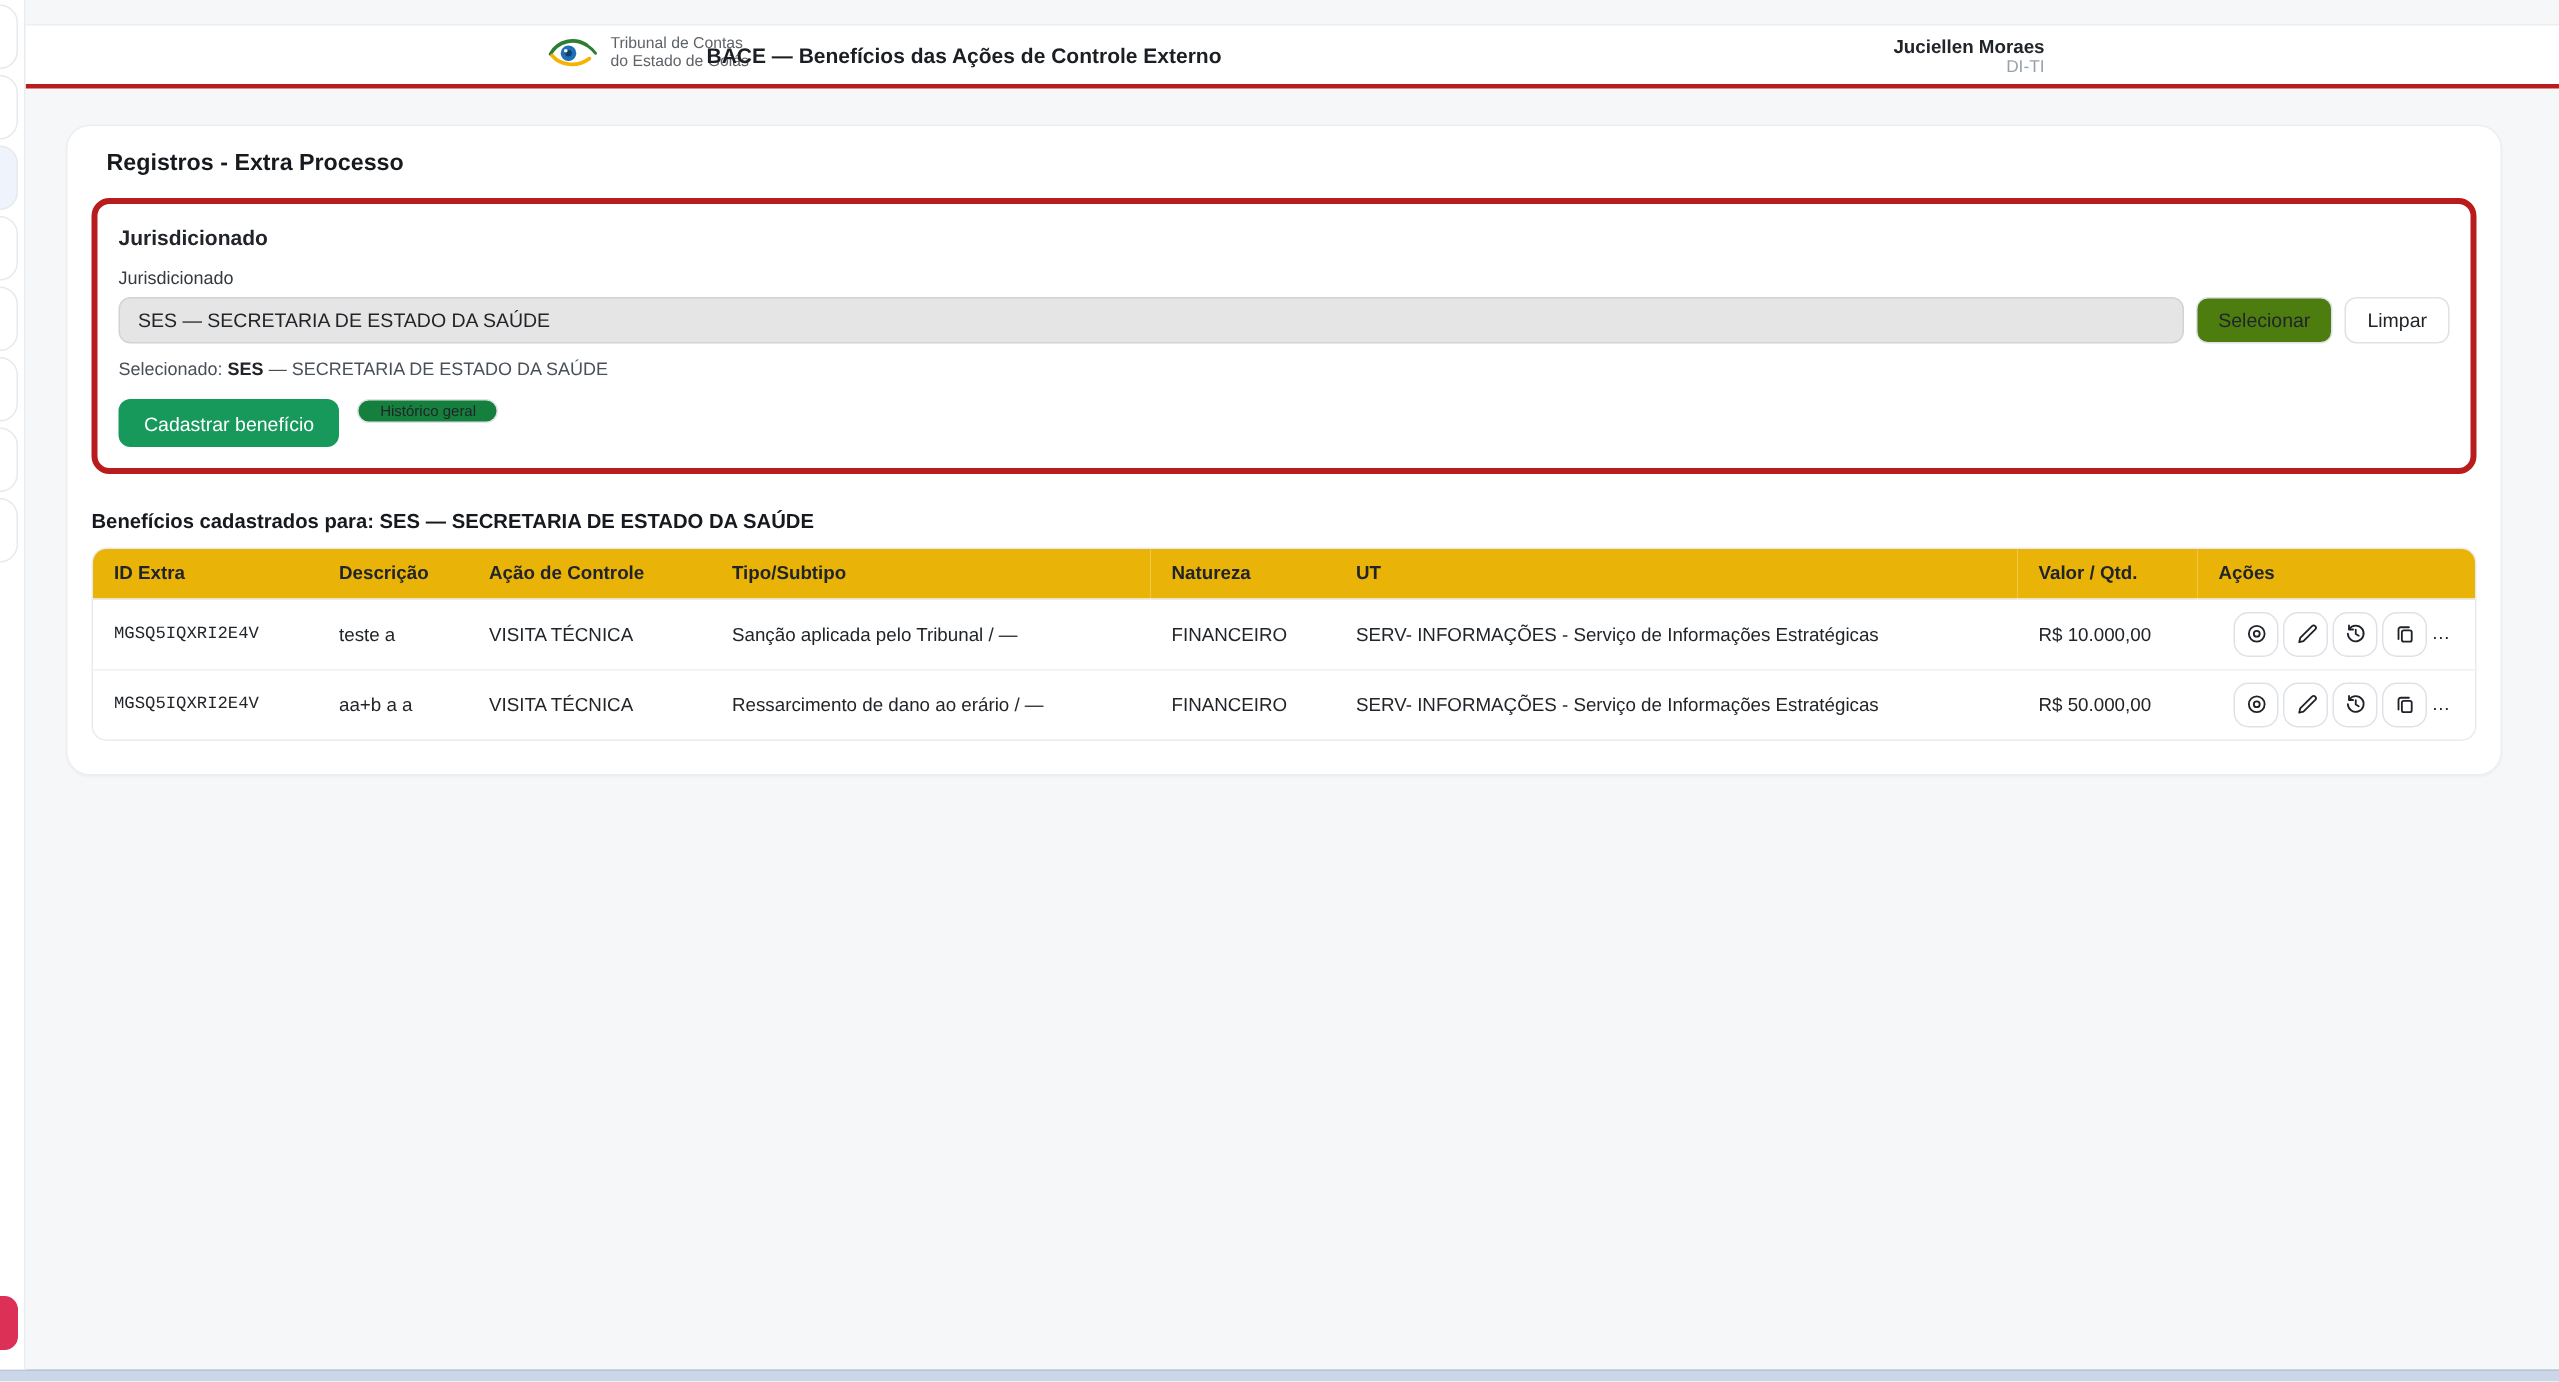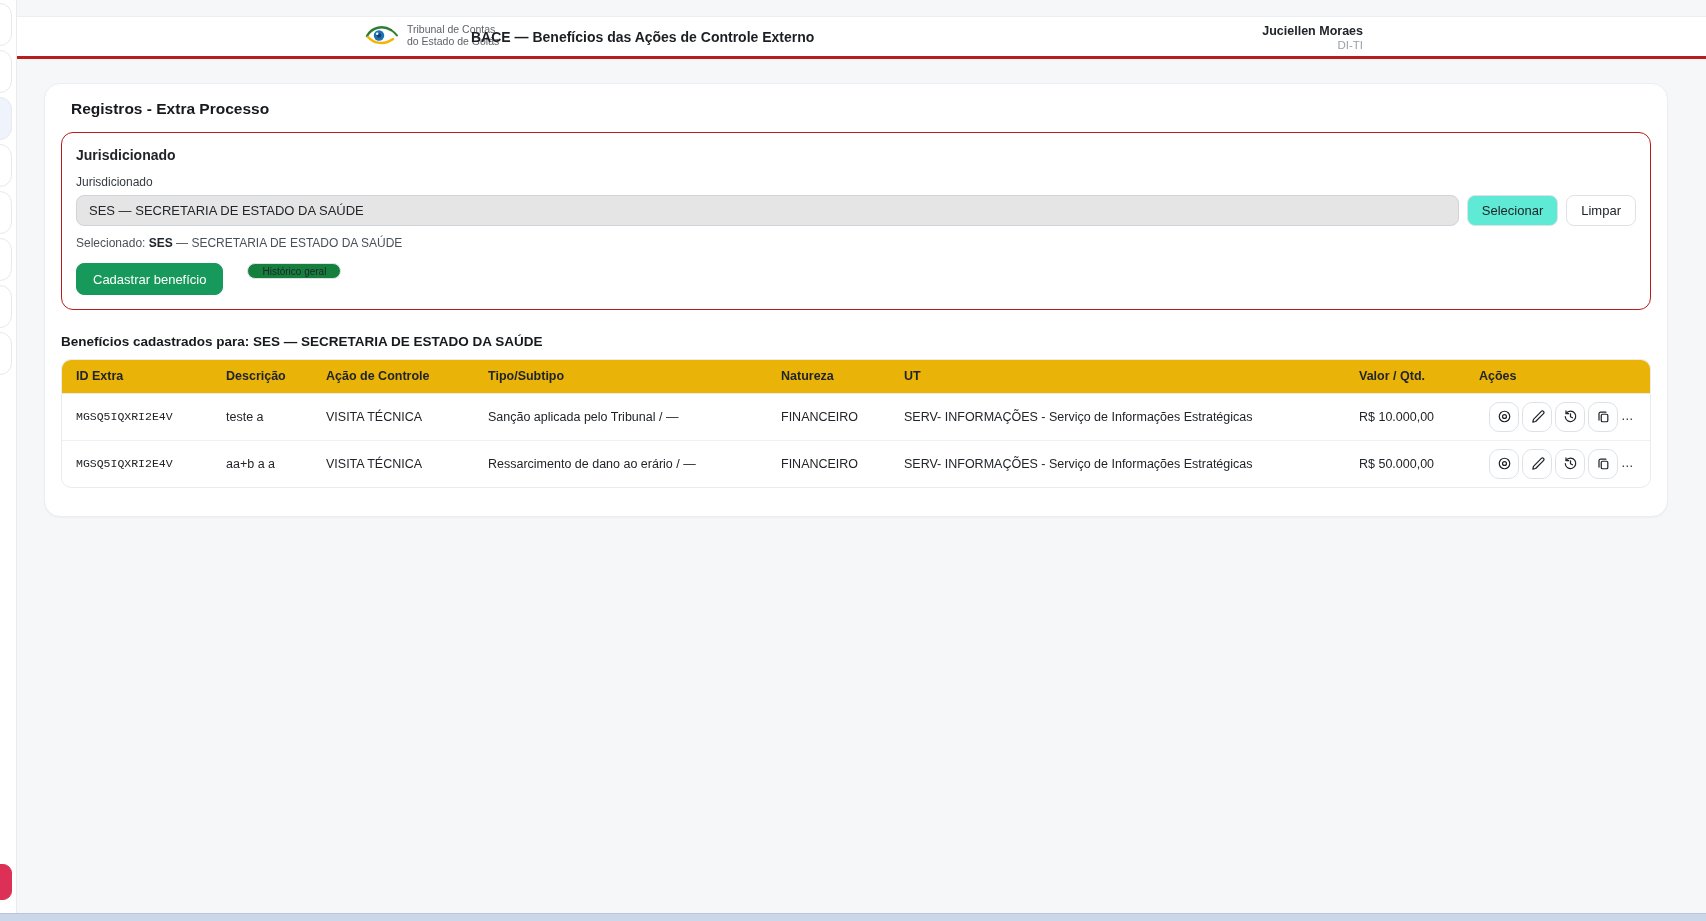--- a/index.html
+++ b/index.html
@@ -41,39 +41,39 @@
   
   .main-card {
     position:absolute; left:44px; top:83px; width:1624px; height:434px;
     background:#fff; border:1px solid #eceef1; border-radius:16px;
     box-shadow:0 1px 2px rgba(20,30,40,.04);
     padding:16px;
   }
   .page-title { font-size:15.5px; font-weight:bold; color:#16191d;margin-left:10px; }
 
   .juris-card {
-    margin-top:14px; border:1px solid #b91c1c; border-radius:12px;
+    margin-top:14px; border:4px solid #b91c1c; border-radius:12px;
     padding:14px; 
   }
   .juris-title { font-size:14px; font-weight:bold; }
   .field-label { margin-top:12px; font-size:12px; color:#343a40; }
   .input-row { margin-top:6px; display:flex; gap:8px; align-items:center; }
   .juris-input {
     flex:1; height:31px; border:1px solid #ced4da; border-radius:8px;
     padding:0 12px; font-size:13px; font-family:inherit; color:#212529; background:#e5e5e5;
   }
   .btn {
     height:31px; padding:0 14px; font-size:13px; font-family:inherit;
     border-radius:8px; border:1px solid #dee2e6; background:#fff; color:#212529;
     cursor:pointer; white-space:nowrap;
   }
-  .btn-light { background:#5eead4; }
+  .btn-light { background:#4d7c0f; }
   .selected-line { margin-top:10px; font-size:12px; color:#495057; }
   .selected-line b { color:#212529; }
-  .action-btn-row { margin-top:13px; display:flex; gap:24px; }
+  .action-btn-row { margin-top:13px; display:flex; gap:12px; }
   .btn-green {
     height:32px; padding:0 16px; font-size:13px; font-family:inherit;
     border-radius:8px; border:1px solid var(--accent-green);
     background:var(--accent-green); color:#fff; cursor:pointer;
   }
   .btn-outline { height:16px; padding:0 14px; font-size:10px; font-family:inherit;
     border-radius:8px; border:1px solid #dee2e6; background:#15803d; color:#212529; cursor:pointer; }
 
   .benefits-title { margin-top:24px; font-size:13.5px; font-weight:bold; color:#16191d; }
 

